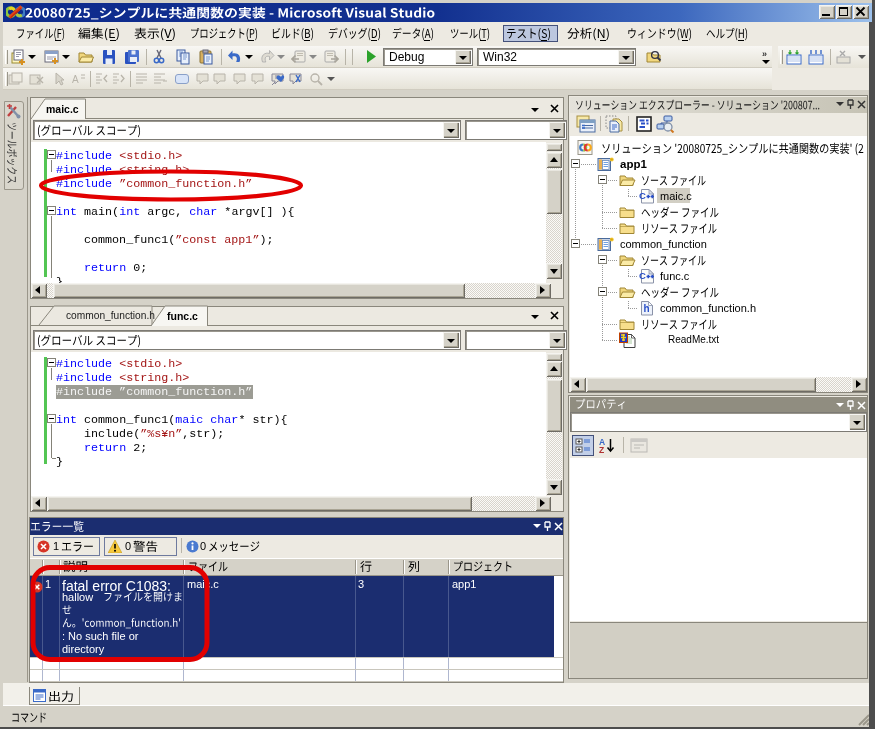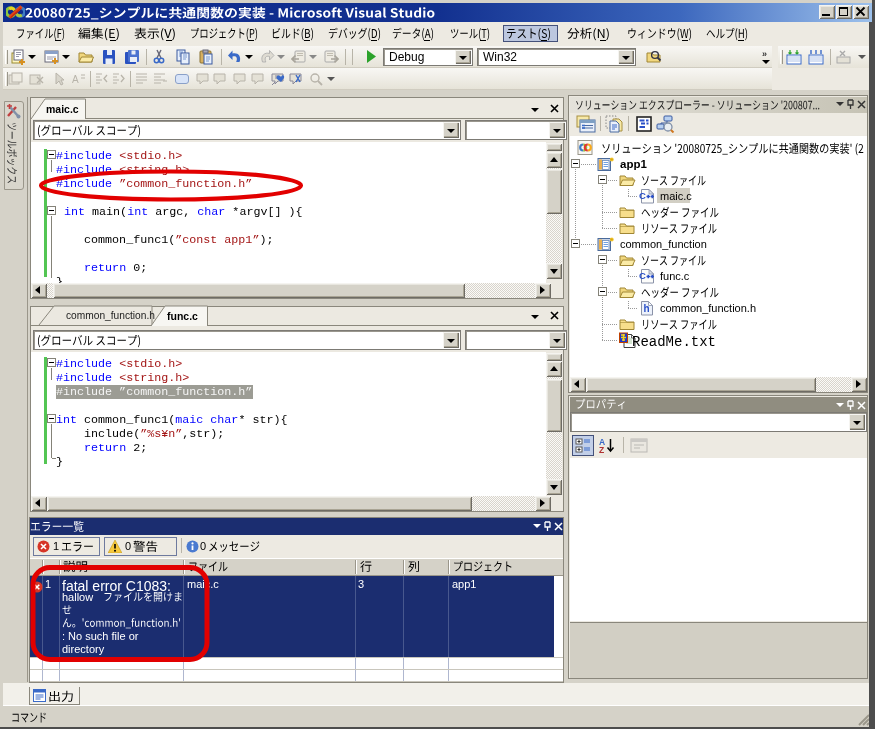--- a/index.html
+++ b/index.html
@@ -595,21 +595,21 @@
 <div class="abs" style="left:44px;top:149px;width:3px;height:128px;background:#53C553"></div>
 <div class="abs" style="left:47px;top:150px;width:9px;height:9px;border:1px solid #848278;background:#fff"></div>
 <div class="abs" style="left:49px;top:154px;width:5px;height:1px;background:#000"></div>
 <div class="abs" style="left:51px;top:160px;width:1px;height:12px;background:#848278"></div>
 <div class="abs" style="left:47px;top:206px;width:9px;height:9px;border:1px solid #848278;background:#fff"></div>
 <div class="abs" style="left:49px;top:210px;width:5px;height:1px;background:#000"></div>
 <div class="abs" style="left:51px;top:216px;width:1px;height:62px;background:#848278"></div>
 <pre class="abs" style="left:56px;top:149px"><span class="k">#include</span><span class="t"> </span><span class="s">&lt;stdio.h&gt;</span></pre>
 <pre class="abs" style="left:56px;top:163px"><span class="k">#include</span><span class="t"> </span><span class="s">&lt;string.h&gt;</span></pre>
 <pre class="abs" style="left:56px;top:177px"><span class="k">#include</span><span class="t"> </span><span class="s">”common_function.h”</span></pre>
-<pre class="abs" style="left:64px;top:205px"><span class="k">int</span><span class="t"> main(</span><span class="k">int</span><span class="t"> argc, </span><span class="k">char</span><span class="t"> *argv[] ){</span></pre>
+<pre class="abs" style="left:56px;top:205px"><span class="k">int</span><span class="t"> main(</span><span class="k">int</span><span class="t"> argc, </span><span class="k">char</span><span class="t"> *argv[] ){</span></pre>
 <pre class="abs" style="left:56px;top:233px"><span class="t">    common_func1(</span><span class="s">”const app1”</span><span class="t">);</span></pre>
 <pre class="abs" style="left:56px;top:261px"><span class="t">    </span><span class="k">return</span><span class="t"> 0;</span></pre>
 <pre class="abs" style="left:56px;top:275px"><span class="t">}</span></pre>
 <div class="abs raised" style="left:546px;top:143px;width:16px;height:8px"></div>
 <div class="abs" style="left:546px;top:152px;width:16px;height:127px;background:conic-gradient(#FBFAF7 0 25%,#D8D4CC 0 50%,#FBFAF7 0 75%,#D8D4CC 0) 0 0/2px 2px"></div>
 <div class="abs raised" style="left:546px;top:152px;width:16px;height:16px">
     <div class="abs" style="left:4px;top:5px;width:0;height:0;border:4px solid transparent;border-bottom:5px solid #000;border-top:none"></div>
   </div>
 <div class="abs raised" style="left:546px;top:263px;width:16px;height:16px">
     <div class="abs" style="left:4px;top:6px;width:0;height:0;border:4px solid transparent;border-top:5px solid #000;border-bottom:none"></div>
@@ -1156,21 +1156,21 @@
     </g>
   </svg>
 <div class="abs" style="left:602px;top:340px;width:16px;height:1px;background:repeating-linear-gradient(to right,#999 0 1px,transparent 1px 2px)"></div>
 <svg class="abs" style="left:619px;top:332px" width="18" height="16" viewBox="0 0 18 16">
     <path d="M5 2.5 H12.5 L16 6 V15.5 H5 Z" fill="#fff" stroke="#404040"></path>
     <path d="M12.5 2.5 L12.5 6 L16 6 Z" fill="#fff" stroke="#404040" stroke-width="0.8"></path>
     <path d="M7 5 H11 M7 7 H13 M7 9 H13 M7 11 H13" stroke="#A8C8A0"></path>
     <rect x="0.5" y="1" width="8" height="9.5" fill="#2038C8" stroke="#C04000"></rect>
     <path d="M2 3 L6 3 M2 5.5 L7 5.5 M3 8 L6 8 M4.5 2 L4.5 9" stroke="#F7D117" stroke-width="1.4"></path>
   </svg>
-<div class="abs" style="left:632px;top:334px;font-size:14px;font-family:Liberation Mono, monospace;">ReadMe.txt</div>
+<div class="abs" style="left:668px;top:334px;font-size:10px;">ReadMe.txt</div>
 <div class="abs" style="left:570px;top:377px;width:297px;height:15px;background:conic-gradient(#FBFAF7 0 25%,#D8D4CC 0 50%,#FBFAF7 0 75%,#D8D4CC 0) 0 0/2px 2px"></div>
 <div class="abs raised" style="left:570px;top:377px;width:16px;height:15px">
     <div class="abs" style="left:4px;top:3px;width:0;height:0;border:4px solid transparent;border-right:5px solid #000;border-left:none"></div>
   </div>
 <div class="abs raised" style="left:851px;top:377px;width:16px;height:15px">
     <div class="abs" style="left:5px;top:3px;width:0;height:0;border:4px solid transparent;border-left:5px solid #000;border-right:none"></div>
   </div>
 <div class="abs raised" style="left:586px;top:377px;width:230px;height:15px"></div>
 <div class="abs" style="left:568px;top:395px;width:300px;height:284px;background:#ECE9E1;border:1px solid #8a877c"></div>
 <div class="abs" style="left:570px;top:397px;width:297px;height:15px;background:#908D80"></div>

